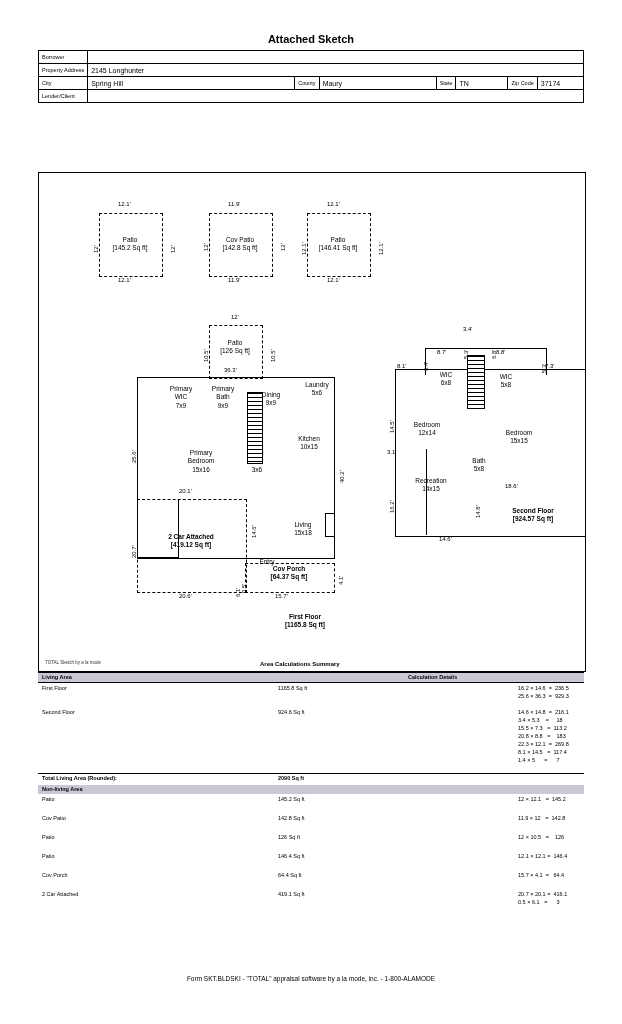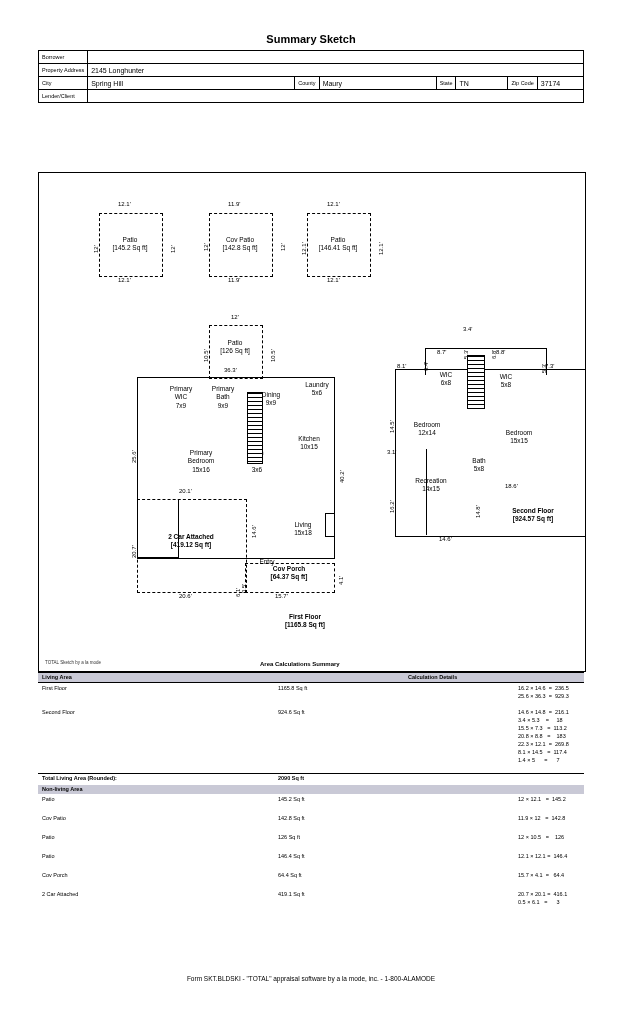--- a/index.html
+++ b/index.html
@@ -61,21 +61,21 @@
   .totalrow .qty{position:absolute;left:240px;top:1px;font-size:5.5px;font-weight:bold;}
   .band2{background:#c9c9d6;height:9px;position:relative;}
   .band2 .a{position:absolute;left:4px;top:1px;font-weight:bold;font-size:5.5px;}
   .footer{
     position:absolute;left:0;top:975px;width:622px;text-align:center;font-size:6.5px;
   }
 </style>
 </head>
 <body>
 
-<div class="page-title">Summary Sketch</div>
+<div class="page-title">Attached Sketch</div>
 
 <table class="hdr">
   <tbody>
       <tr>
     <td class="lbl">Borrower</td>
     <td class="val" colspan="7"></td>
   </tr>
   <tr>
     <td class="lbl">Property Address</td>
     <td class="val" colspan="7">2145 Longhunter</td>

